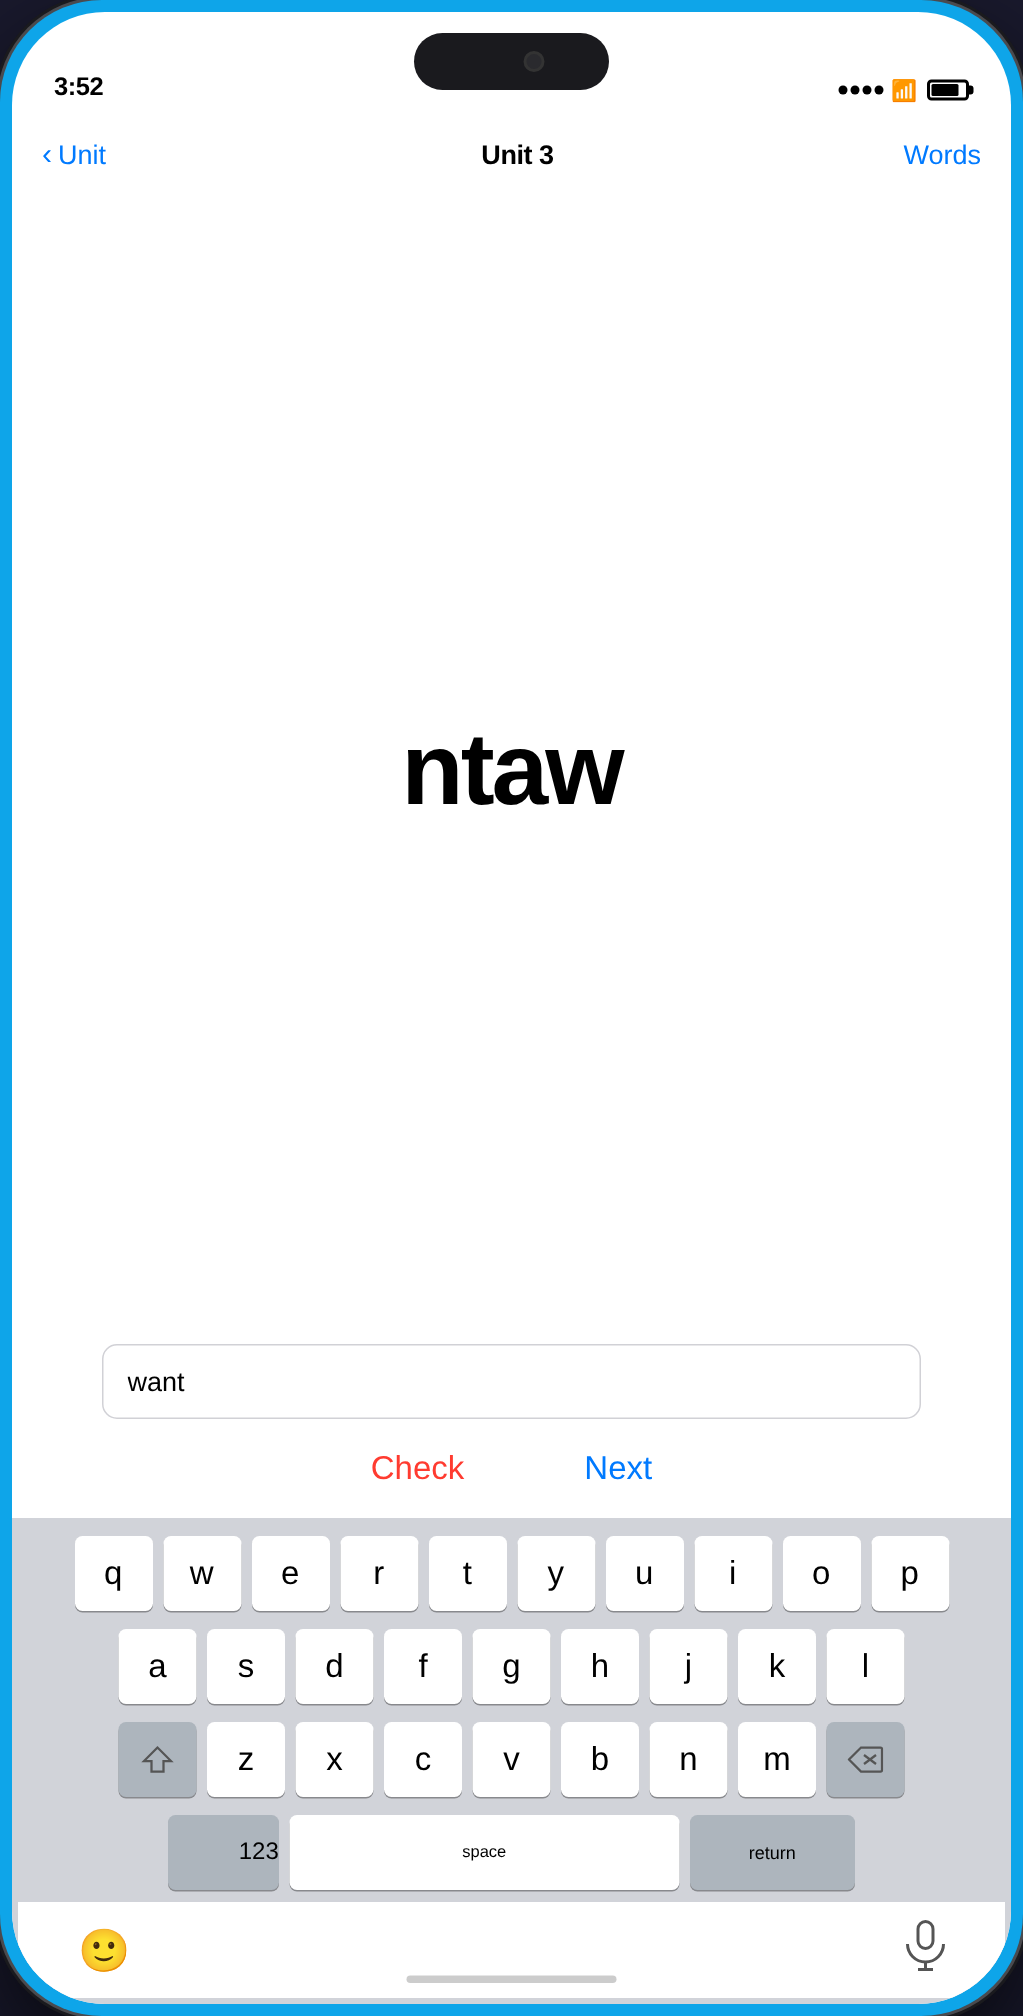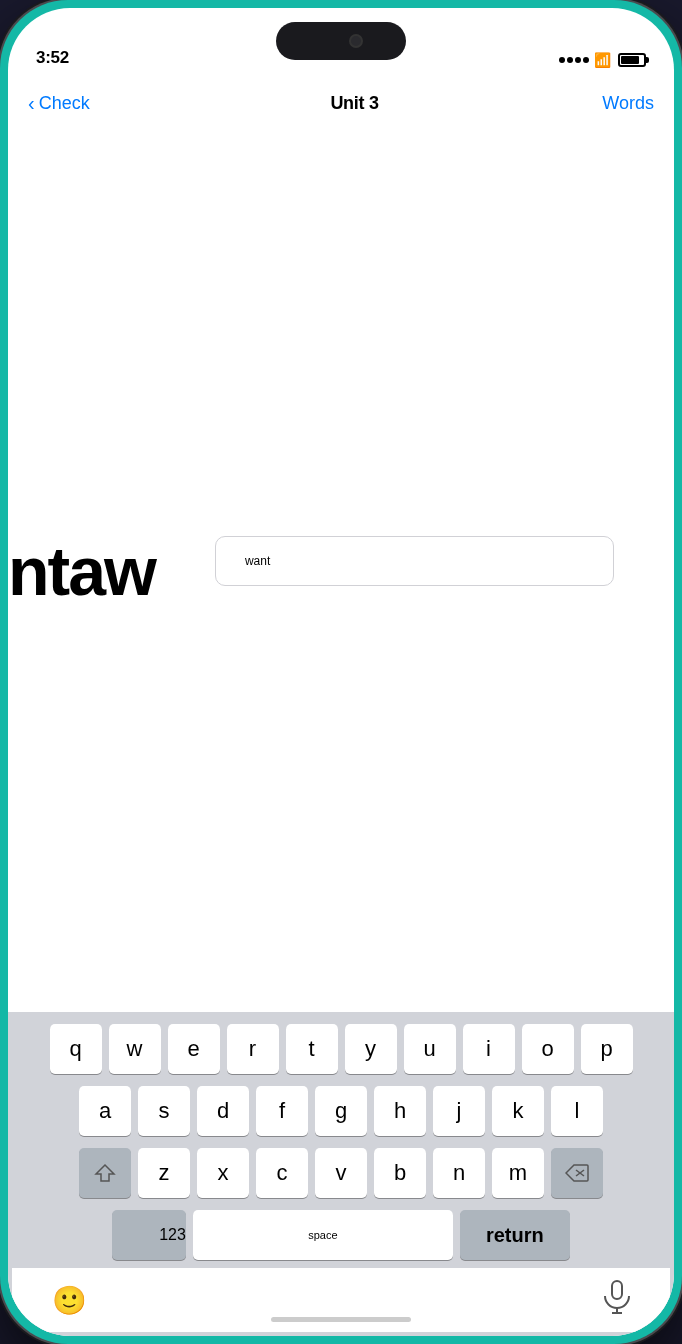--- a/index.html
+++ b/index.html
@@ -8,21 +8,21 @@
       display: flex;
       justify-content: center;
       align-items: center;
       min-height: 100vh;
       font-family: -apple-system, BlinkMacSystemFont, 'SF Pro Display', 'Helvetica Neue', sans-serif;
     }
 
     .phone-outer {
       width: 682px;
       height: 1344px;
-      background: #14b8a6;
+      background: #0ea5e9;
       border-radius: 68px;
       position: relative;
       box-shadow:
         0 0 0 2px #4a4a4e,
         0 0 0 4px #1a1a1e,
         0 30px 80px rgba(0,0,0,0.8);
       overflow: hidden;
     }
 
     .phone-inner {
@@ -157,21 +157,21 @@
     .nav-words {
       color: #007AFF;
       font-size: 18px;
       cursor: pointer;
     }
 
     
     .main-content {
       flex: 1;
       display: flex;
-      flex-direction: row;
+      flex-direction: column;
       align-items: center;
       background: #fff;
       overflow: hidden;
     }
 
     .scrambled-word-area {
       flex: 1;
       display: flex;
       align-items: center;
       justify-content: center;
@@ -192,22 +192,22 @@
       flex-direction: column;
       align-items: center;
       gap: 20px;
     }
 
     .answer-input {
       width: 100%;
       height: 50px;
       border: 1.5px solid #d1d1d6;
       border-radius: 10px;
-      padding: 0 29px;
-      font-size: 12px;
+      padding: 0 16px;
+      font-size: 18px;
       color: #000;
       outline: none;
       background: #fff;
       font-family: -apple-system, BlinkMacSystemFont, 'Helvetica Neue', sans-serif;
     }
 
     .action-buttons {
       display: flex;
       gap: 80px;
       align-items: center;
@@ -267,22 +267,22 @@
     .key-space {
       background: #fff;
       min-width: 260px;
       font-size: 11px;
       color: #000;
     }
 
     .key-return {
       background: #adb5bd;
       min-width: 110px;
-      font-size: 20px;
-      font-weight: 700;
+      font-size: 12px;
+      font-weight: 400;
     }
 
     .key-shift {
       background: #adb5bd;
       min-width: 52px;
     }
 
     .key-delete {
       background: #adb5bd;
       min-width: 52px;
@@ -357,33 +357,37 @@
         <span class="wifi-icon">📶</span>
         <div class="battery-icon">
           <div class="battery-fill"></div>
         </div>
       </div>
     </div>
 
     <div class="nav-bar">
       <div class="nav-back">
         <span class="nav-back-chevron">‹</span>
-        <span>Check</span>
+        <span>Unit</span>
       </div>
       <span class="nav-title">Unit 3</span>
       <span class="nav-words">Words</span>
     </div>
 
     <div class="main-content">
       <div class="scrambled-word-area">
         <span class="scrambled-word">ntaw</span>
       </div>
 
       <div class="input-area">
         <input type="text" class="answer-input" value="want" style="">
+        <div class="action-buttons">
+          <button class="check-btn">Check</button>
+          <button class="next-btn">Next</button>
+        </div>
       </div>
     </div>
 
     <div class="keyboard">
       <div class="keyboard-row">
         <div class="key">q</div>
         <div class="key">w</div>
         <div class="key">e</div>
         <div class="key">r</div>
         <div class="key">t</div>

